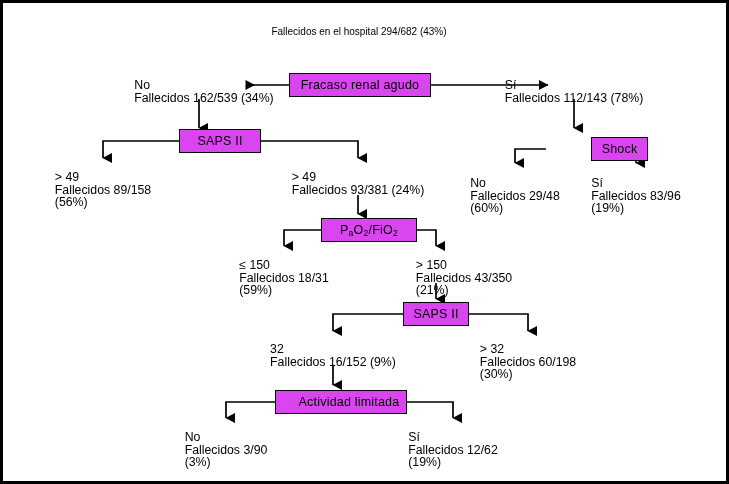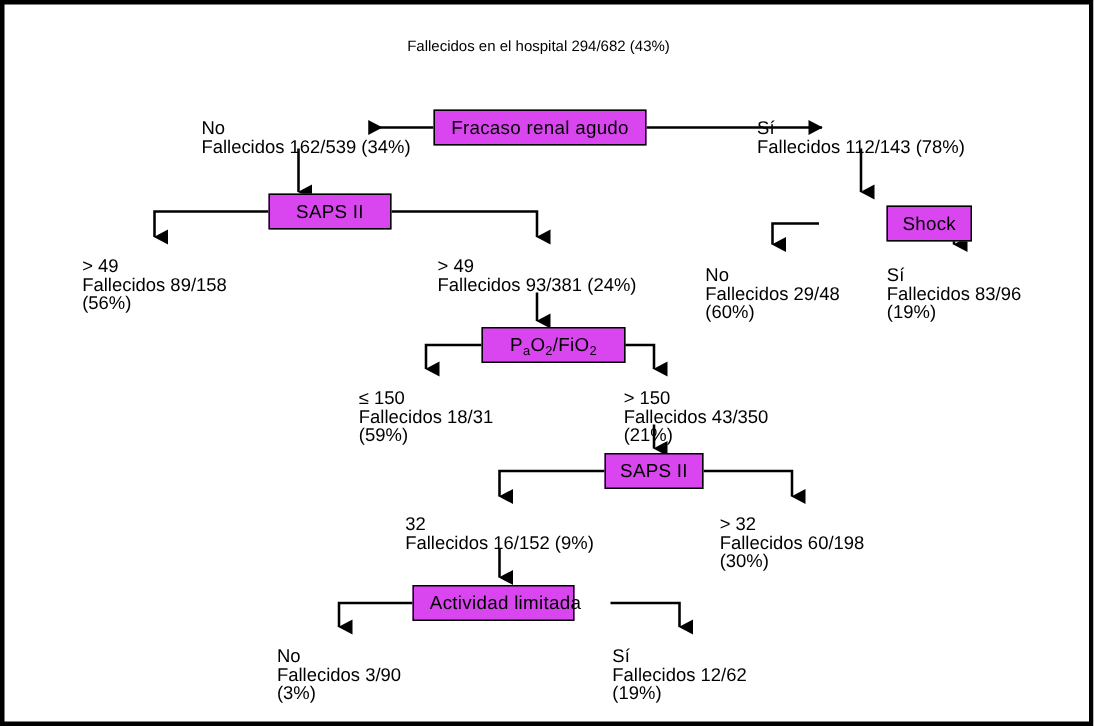--- a/index.html
+++ b/index.html
@@ -135,21 +135,21 @@
     </div>
 
     <div class="node" style="left:318px; top:215px; width:96px; height:24px;">
       <span><span>P</span><sub>a</sub><span>O</span><sub>2</sub><span>/FiO</span><sub>2</sub></span>
     </div>
 
     <div class="node" style="left:400px; top:299px; width:66px; height:24px;">
       <span>SAPS II</span>
     </div>
 
-    <div class="node" style="left:272px; top:387px; width:108px; height:24px;padding-left:16px;">
+    <div class="node" style="left:272px; top:387px; width:132px; height:24px;padding-left:16px;">
       <span>Actividad limitada</span>
     </div>
 
     <div class="lbl" style="left:201px; top:76px;">
       <span class="ln">No</span>
       <span class="ln">Fallecidos 162/539 (34%)</span>
     </div>
 
     <div class="lbl" style="left:571px; top:76px;">
       <span class="ln">Sí</span>

